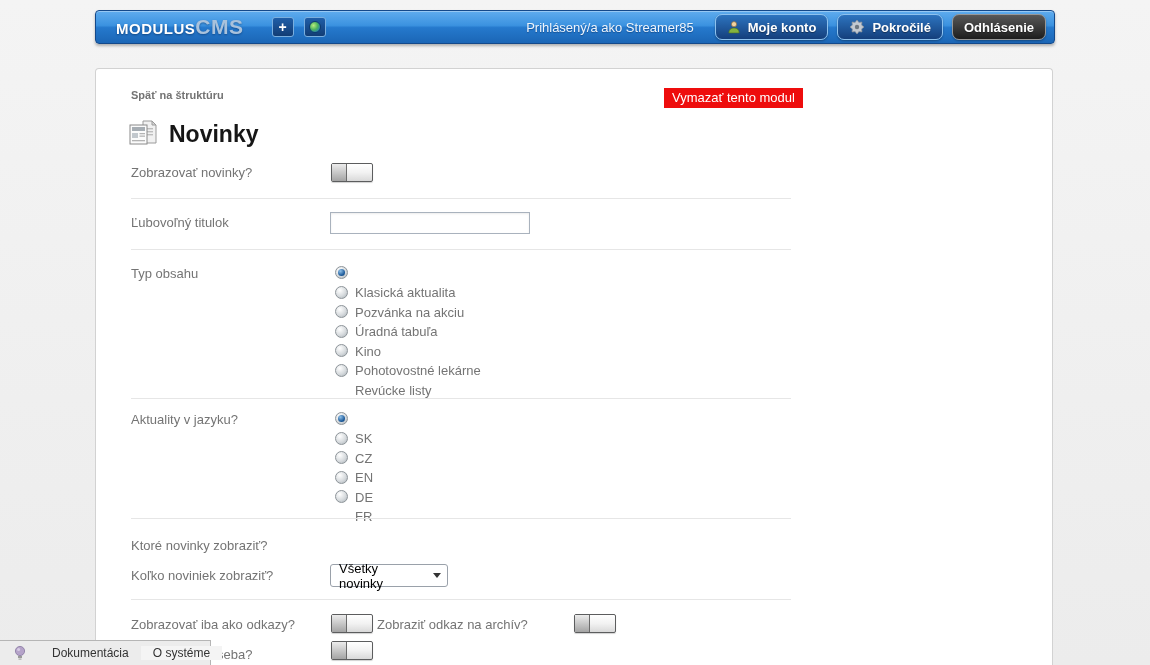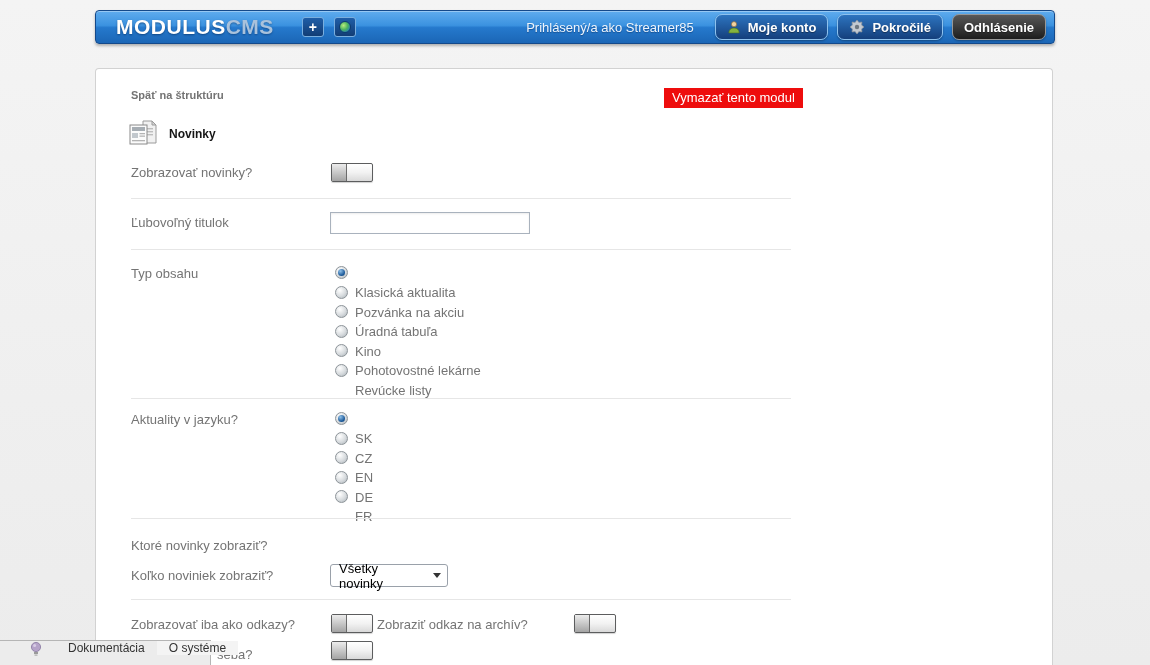--- a/index.html
+++ b/index.html
@@ -12,21 +12,21 @@
 
   
   .topbar {
     position:absolute; left:95px; top:10px; width:960px; height:34px;
     background: linear-gradient(180deg,#5facee 0%, #3b92e0 45%, #2579cd 52%, #1b66b6 100%);
     border:1px solid #14498a; border-radius:4px;
     box-shadow: 0 2px 3px rgba(0,0,0,.28), inset 0 1px 0 rgba(255,255,255,.35);
     display:flex; align-items:center; padding:0 8px 0 20px;
   }
   .logo { display:flex; align-items:baseline; cursor:default; }
-  .logo .l1 { color:#fff; font-size:21px; font-weight:bold; letter-spacing:.5px;
+  .logo .l1 { color:#fff; font-size:15px; font-weight:bold; letter-spacing:.5px;
               text-shadow:0 1px 2px rgba(0,30,70,.5); }
   .logo .l2 { color:#a9c2dc; font-size:21px; font-weight:bold; letter-spacing:.5px;
               text-shadow:0 1px 2px rgba(0,30,70,.4); }
   .sq-btn {
     width:22px; height:20px; margin-left:28px; border-radius:3px;
     background: linear-gradient(180deg,#1f5ea8,#123d75);
     border:1px solid #79aede; color:#fff; font-size:14px; font-weight:bold;
     display:flex; align-items:center; justify-content:center; cursor:pointer;
   }
   .sq-btn.globe-btn { margin-left:10px; }
@@ -55,21 +55,21 @@
     background:#fff; border:1px solid #d2d2d2; border-bottom:none;
     border-radius:4px 4px 0 0;
   }
   .back-link { position:absolute; left:35px; top:20px; color:#737373;
                font-size:11px; text-decoration:none; cursor:pointer;font-weight:bold; }
   .delete-btn {
     position:absolute; left:568px; top:19px; background:#ee0d0d; color:#fff;
     font-size:13px; padding:2px 8px 3px; cursor:pointer; white-space:nowrap;
   }
   .title-row { position:absolute; left:32px; top:50px; display:flex; align-items:center; gap:11px; }
-  .page-title { font-size:12px; font-weight:bold; color:#161616; }
+  .page-title { font-size:23px; font-weight:bold; color:#161616; }
 
   .form-label { position:absolute; color:#747474; font-size:13px; white-space:nowrap; }
   .divider { position:absolute; left:35px; width:660px; height:1px; background:#e6e6e6; }
 
   
   .toggle {
     position:absolute; width:42px; height:19px; border:1px solid #5c5d5e; border-radius:2px;
     background:linear-gradient(180deg,#ffffff 0%,#f2f2f2 50%,#d9d9d9 100%);
     box-shadow:0 1px 1px rgba(0,0,0,.18); cursor:pointer;
   }
@@ -105,21 +105,21 @@
     padding:0 6px; font-size:13px; color:#000; cursor:pointer;
     box-shadow:inset 0 1px 0 rgba(255,255,255,.8);
   }
   .select .arrow { width:0; height:0; border-left:4px solid transparent;
     border-right:4px solid transparent; border-top:5px solid #333; margin-left:8px; }
 
   
   .footer {
     position:absolute; left:0; bottom:0; width:211px; height:25px;
     background:#ececec; border-top:1px solid #b5b5b5; border-right:1px solid #b5b5b5;
-    display:flex; align-items:flex-start; z-index:5;padding-left:16px;
+    display:flex; align-items:center; z-index:5;
   }
   .footer .cell { display:flex; align-items:center; padding:0 12px; font-size:12px;
                   color:#333; cursor:pointer; white-space:nowrap; }
   .footer .cell.icon-cell { padding:0 14px; cursor:pointer; }
   .footer .vsep { width:1px; background:#bcbcbc; }
   .footer .cell.lighter { background:#f4f4f4; }
 </style>
 </head>
 <body>
 

